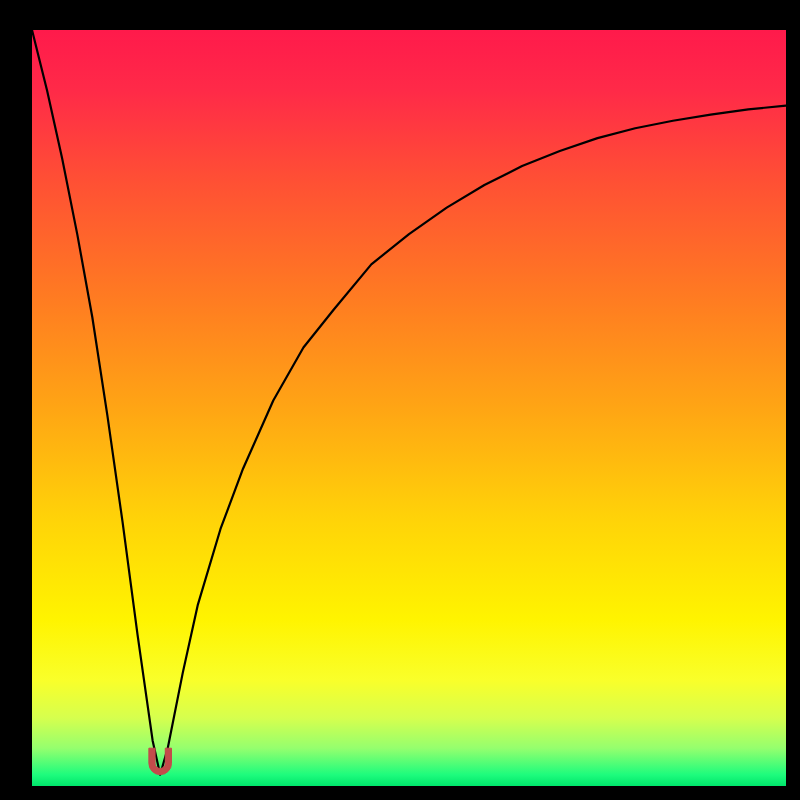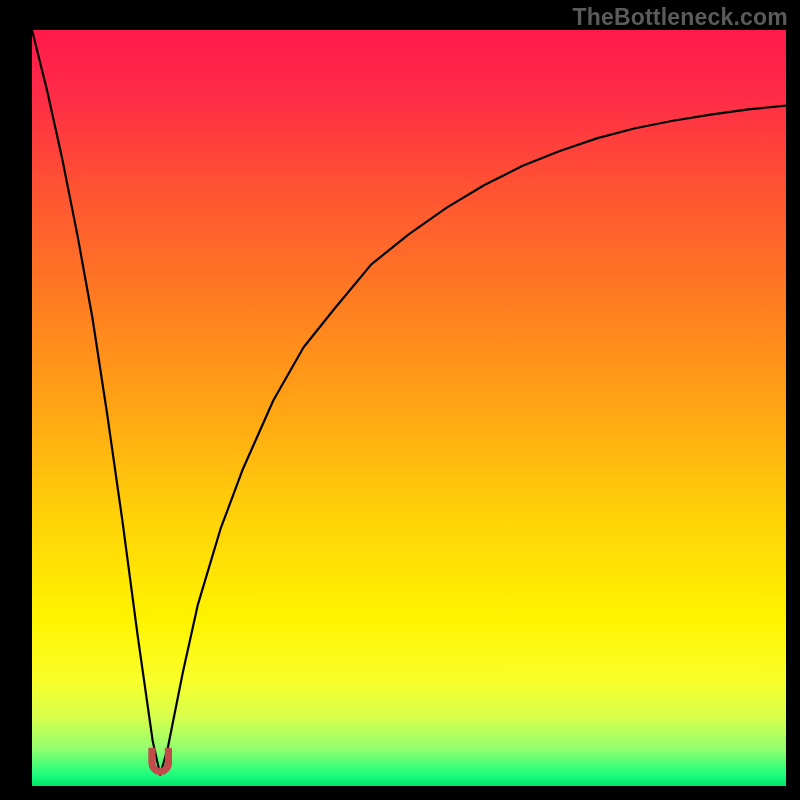--- a/index.html
+++ b/index.html
@@ -56,14 +56,13 @@
             <stop offset="98.50%" stop-color="#1efc7d"></stop>
             <stop offset="100.00%" stop-color="#00e56b"></stop>
           </linearGradient>
       </defs>
       <rect id="bg-rect" x="0" y="0" fill="url(#bg-grad)" width="754" height="756"></rect>
       <path id="curve-path" fill="none" d="M0.00 0.00 L15.08 60.48 L30.16 128.52 L45.24 204.12 L60.32 287.28 L75.40 385.56 L90.48 491.40 L105.56 604.80 L120.64 710.64 L128.18 744.66 L135.72 718.20 L150.80 642.60 L165.88 574.56 L188.50 498.96 L211.12 438.48 L241.28 370.44 L271.44 317.52 L301.60 279.72 L339.30 234.36 L377.00 204.12 L414.70 177.66 L452.40 154.98 L490.10 136.08 L527.80 120.96 L565.50 108.11 L603.20 98.28 L640.90 90.72 L678.60 84.67 L716.30 79.38 L754.00 75.60" stroke="#000000" stroke-width="2.2" stroke-linejoin="round" stroke-linecap="round"></path>
       <path id="marker-path" d="M116.87 718.20 L116.87 733.35 A11.31 11.31 0 0 0 139.49 733.35 L139.49 718.20 L133.27 718.20 L133.27 733.35 A5.09 5.09 0 0 1 123.09 733.35 L123.09 718.20 Z" fill="#c34b4b" stroke="#c34b4b" stroke-width="1"></path>
     </svg>
   </div>
 
-  <div class="watermark" style="right: 12px; top: 4px; font-size: 23px;">TheBottleneck.com</div>
 </div>
 
 </body></html>

